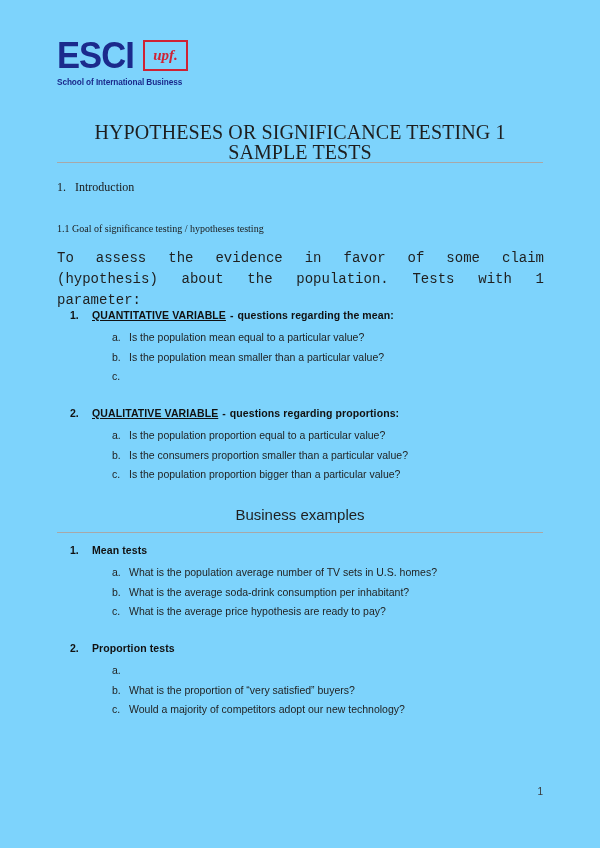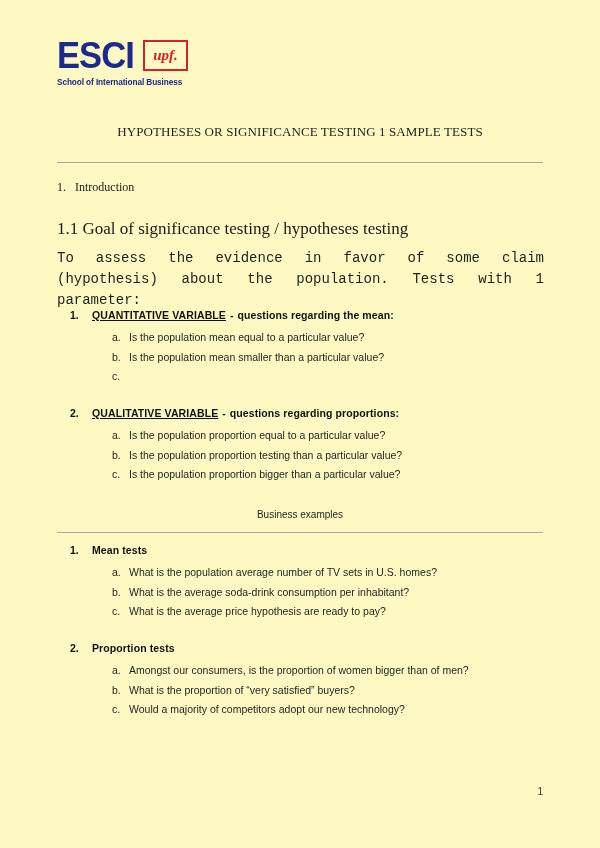--- a/index.html
+++ b/index.html
@@ -14,21 +14,21 @@
     font-family: "Liberation Sans", sans-serif;
     color: #1a1a1a;
     overflow: hidden;
   }
 
   .page {
     position: absolute;
     left: 0; top: 0;
     width: 600px;
     height: 848px;
-    background: #fef9c3;
+    background: #7dd3fc;
   }
 
   
   .logo-block {
     position: absolute;
     left: 57px;
     top: 38px;
     width: 200px;
     height: 62px;
   }
@@ -78,21 +78,21 @@
   }
 
   
   .doc-title {
     position: absolute;
     left: 57px;
     top: 122px;
     width: 486px;
     text-align: center;
     font-family: "Liberation Serif", serif;
-    font-size: 13px;
+    font-size: 20px;
     line-height: 20px;
     color: #1e1e1e;
     letter-spacing: 0.1px;
   }
 
   .rule {
     position: absolute;
     left: 57px;
     width: 486px;
     height: 0;
@@ -111,21 +111,21 @@
     line-height: 22px;
     color: #1a1a1a;
   }
   .h1 .num { margin-right: 9px; }
 
   .h2 {
     position: absolute;
     left: 57px;
     top: 219px;
     font-family: "Liberation Serif", serif;
-    font-size: 17px;
+    font-size: 10px;
     line-height: 20px;
     color: #1a1a1a;
   }
 
   
   .para {
     position: absolute;
     left: 57px;
     top: 248px;
     width: 487px;
@@ -190,21 +190,21 @@
   .sub .stext { flex: 1 1 auto; }
 
   
   .centered-note {
     position: absolute;
     left: 57px;
     top: 506px;
     width: 486px;
     text-align: center;
     font-family: "Liberation Sans", sans-serif;
-    font-size: 10px;
+    font-size: 15px;
     line-height: 18px;
     color: #1f1f1f;
   }
 
   
   .page-number {
     position: absolute;
     left: 0;
     top: 786px;
     width: 543px;
@@ -262,21 +262,21 @@
     <div class="blk-head">
       <span class="bnum">2.</span>
       <span><span class="blabel-u">QUALITATIVE VARIABLE</span><span class="bsep">-</span><span class="blabel-plain">questions regarding proportions:</span></span>
     </div>
     <div class="sub">
       <span class="slet">a.</span>
       <span class="stext">Is the population proportion equal to a particular value?</span>
     </div>
     <div class="sub">
       <span class="slet">b.</span>
-      <span class="stext">Is the population proportion testing than a particular value?</span>
+      <span class="stext">Is the consumers proportion smaller than a particular value?</span>
     </div>
     <div class="sub">
       <span class="slet">c.</span>
       <span class="stext">Is the population proportion bigger than a particular value?</span>
     </div>
   </div>
 
   <div class="centered-note">Business examples</div>
   <div class="rule rule-mid"></div>
 
@@ -299,21 +299,20 @@
     </div>
   </div>
 
   <div class="block blk-4">
     <div class="blk-head">
       <span class="bnum">2.</span>
       <span><span class="blabel-u"></span><span class="blabel-plain">Proportion tests</span></span>
     </div>
     <div class="sub">
       <span class="slet">a.</span>
-      <span class="stext">Amongst our consumers, is the proportion of women bigger than of men?</span>
     </div>
     <div class="sub">
       <span class="slet">b.</span>
       <span class="stext">What is the proportion of “very satisfied” buyers?</span>
     </div>
     <div class="sub">
       <span class="slet">c.</span>
       <span class="stext">Would a majority of competitors adopt our new technology?</span>
     </div>
   </div>

